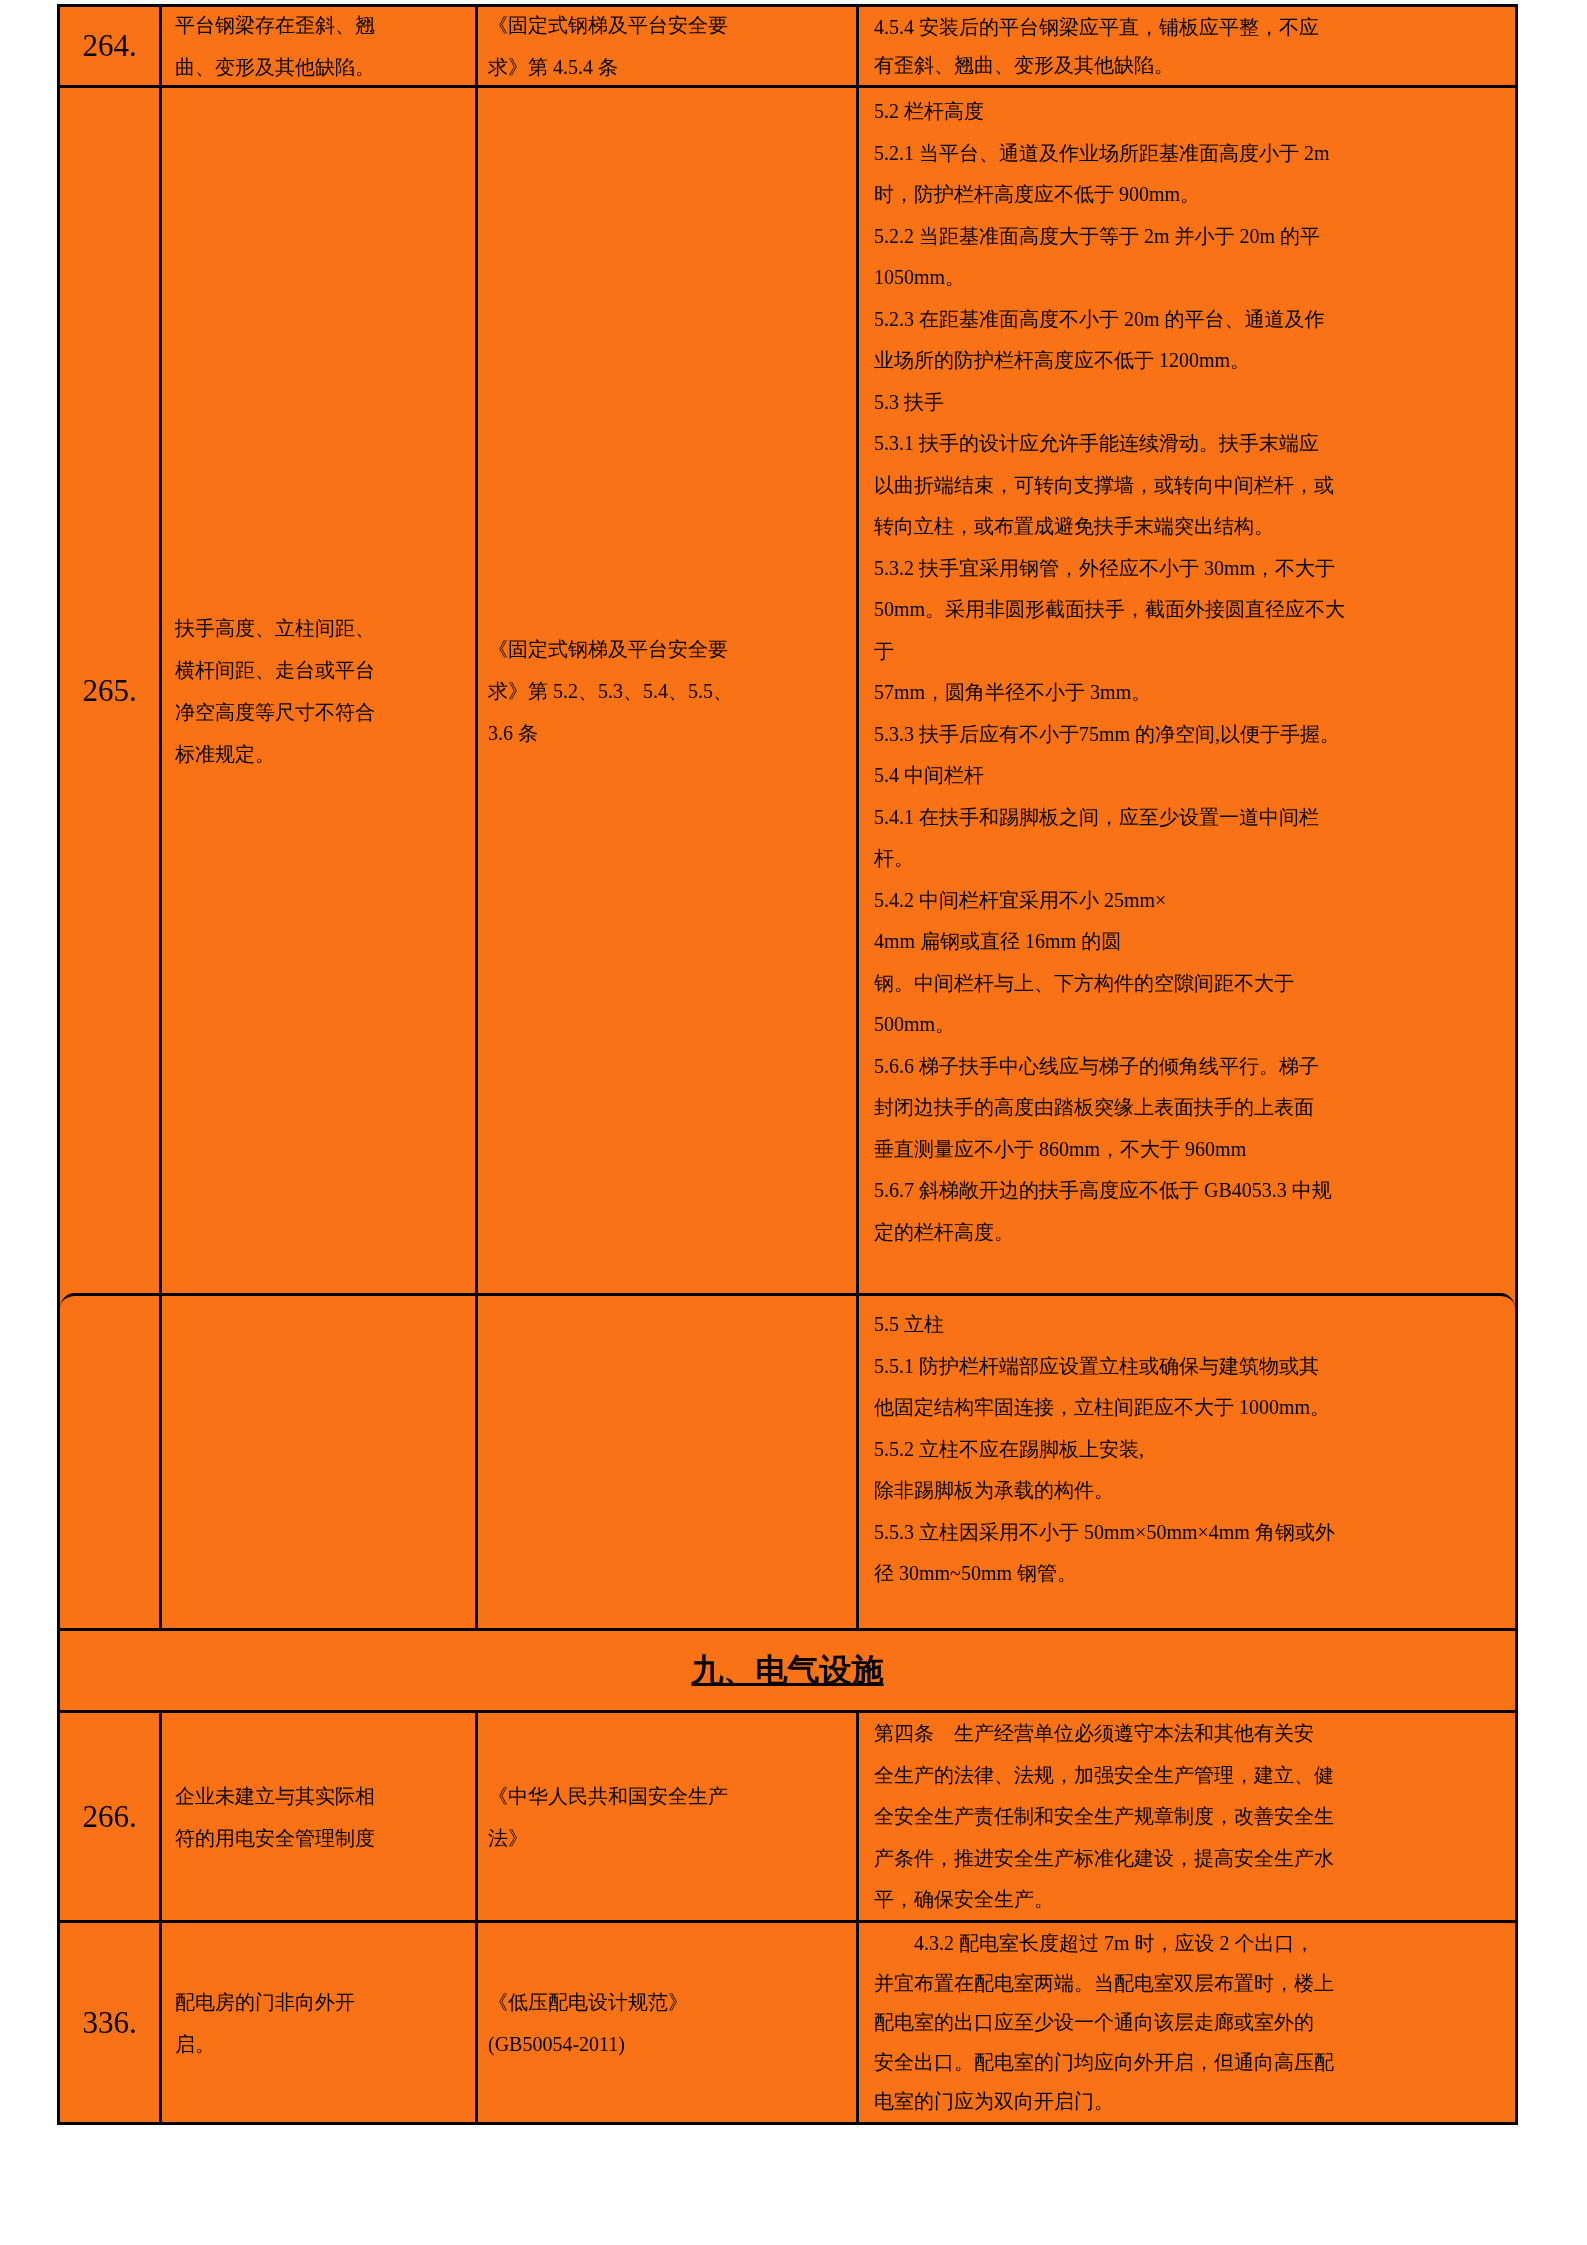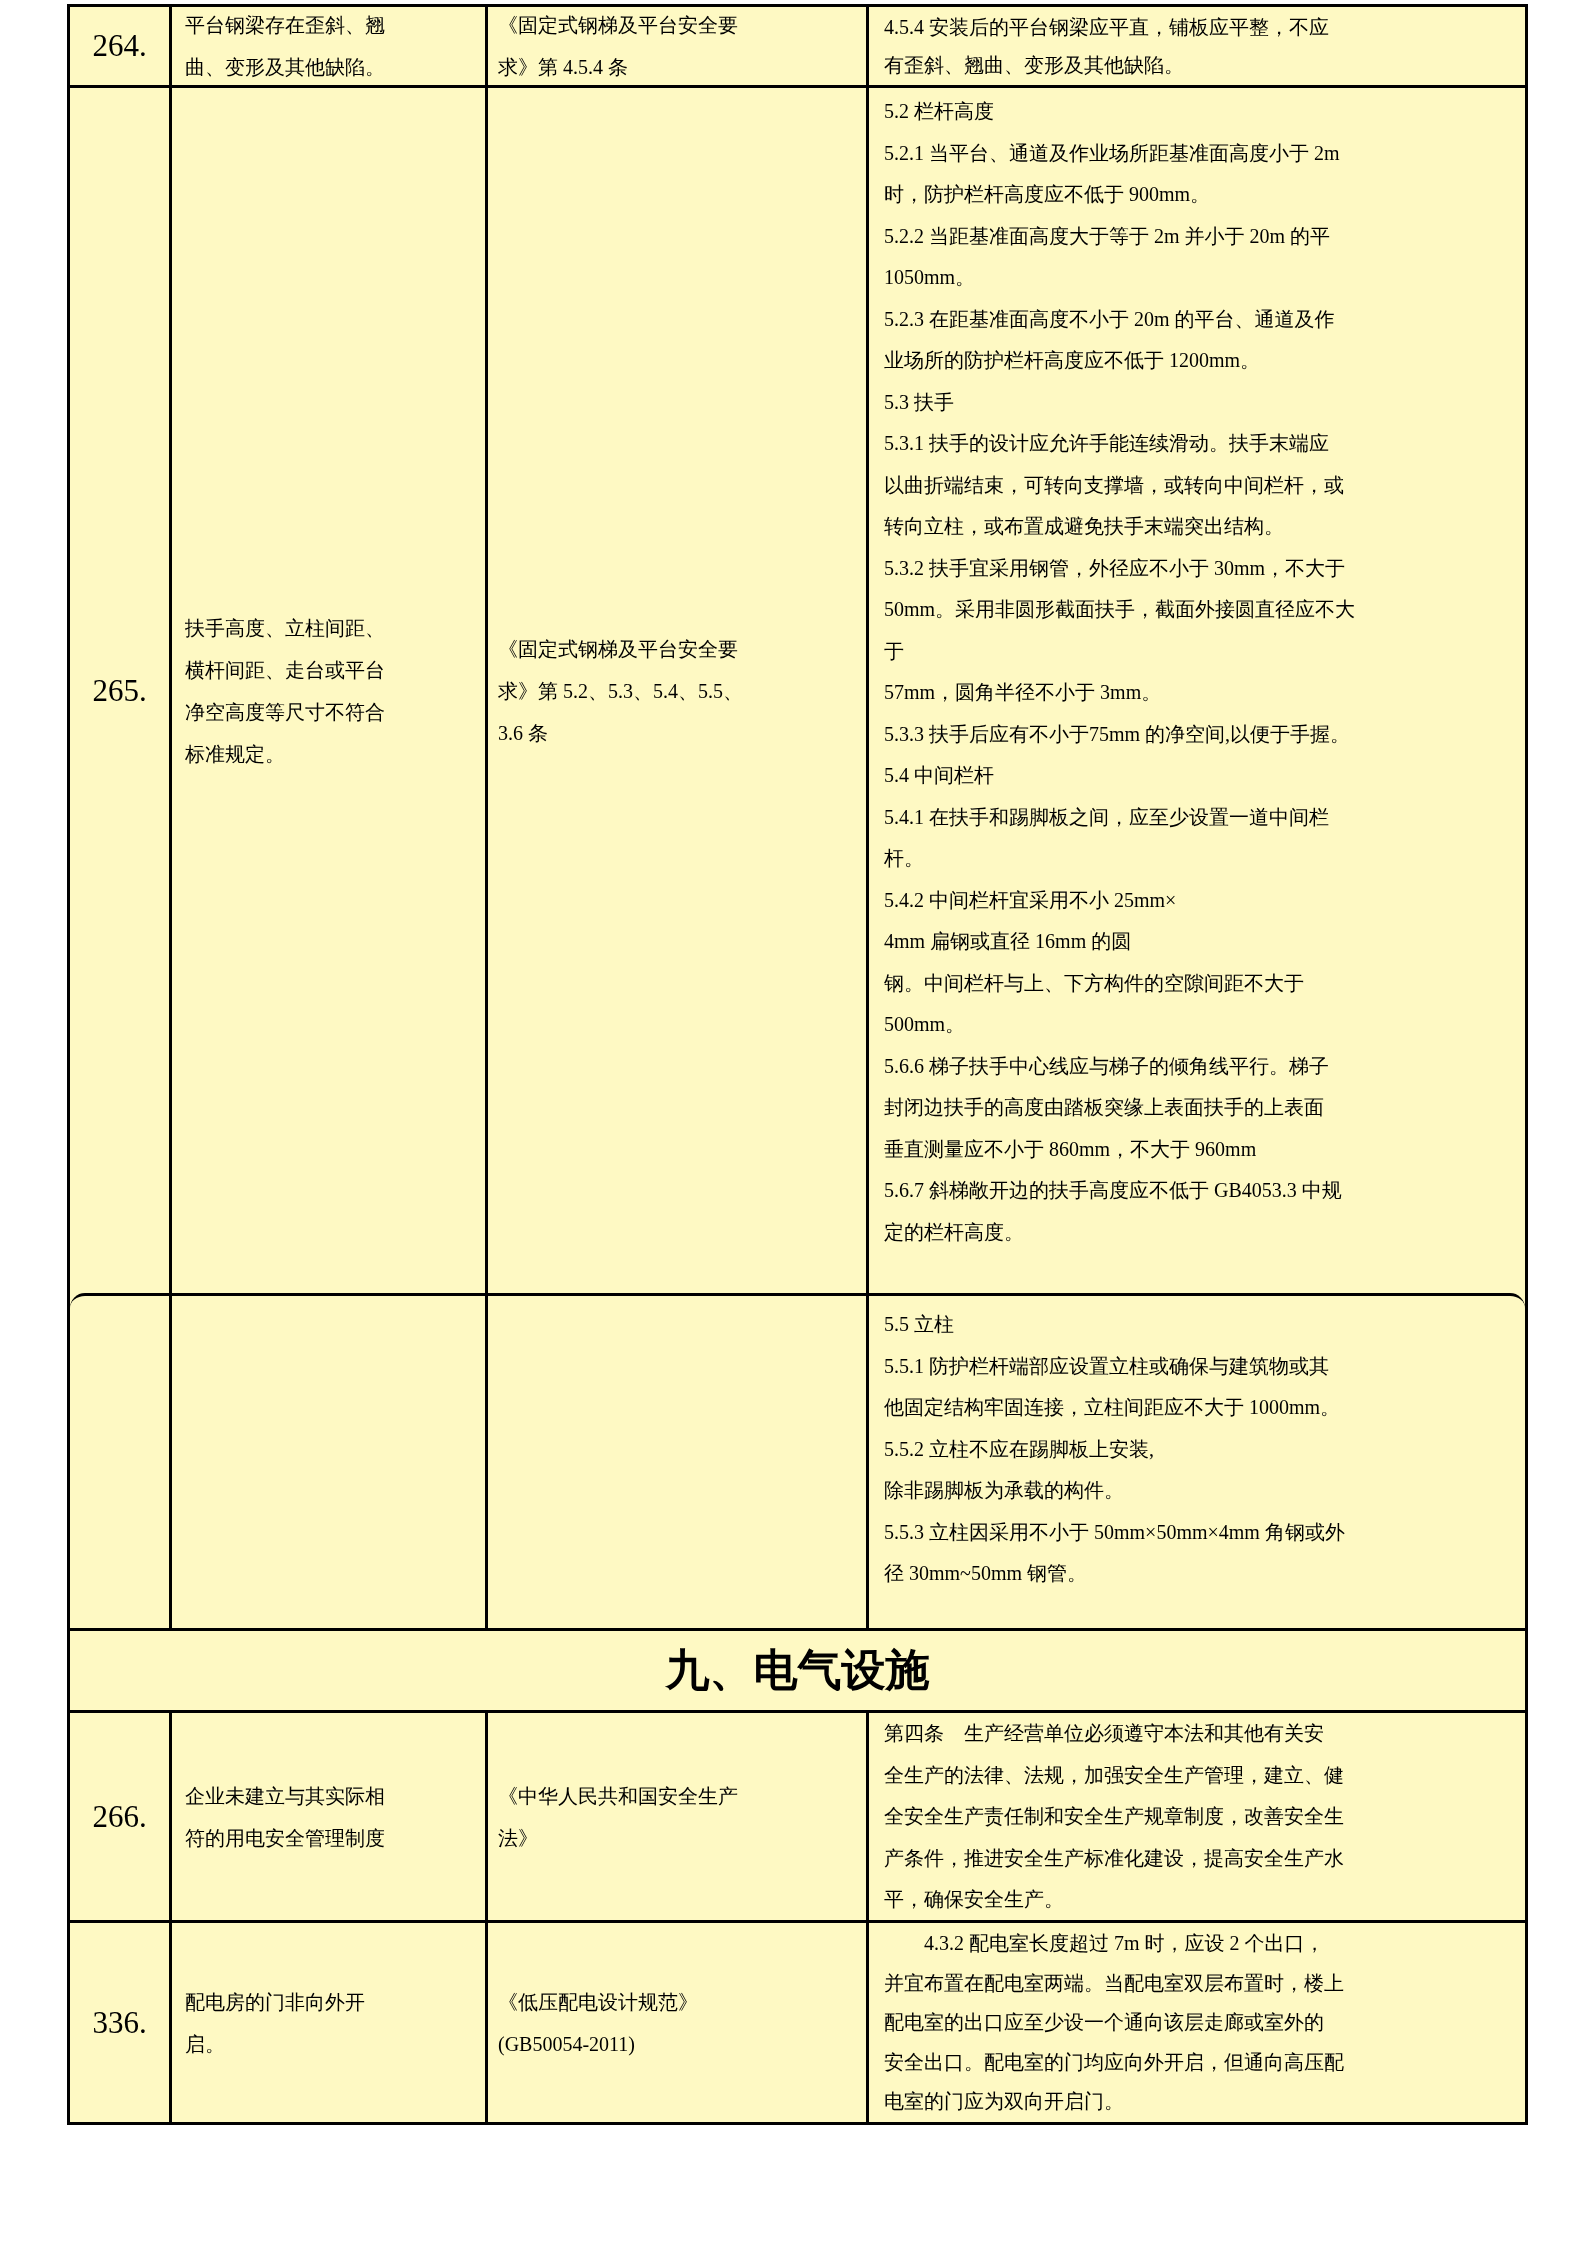--- a/index.html
+++ b/index.html
@@ -2,22 +2,22 @@
 <html><head>
 <meta charset="utf-8">
 <style>
   html,body{margin:0;padding:0;background:#ffffff;}
   body{
     width:1587px;height:2245px;position:relative;overflow:hidden;
     font-family:"Liberation Serif","DejaVu Serif",serif;
     color:#000000;
   }
   .doc-table{
-    position:absolute;left:67px;top:4px;width:1461px;
-    border:3px solid #000;box-sizing:border-box;background:#fef9c3;
+    position:absolute;left:57px;top:4px;width:1461px;
+    border:3px solid #000;box-sizing:border-box;background:#f97316;
   }
   .row{display:flex;border-top:3px solid #000;}
   .row.first{border-top:none;}
   .cell{box-sizing:border-box;overflow:hidden;position:relative;}
   .c2,.c3,.c4{border-left:3px solid #000;}
   .c1{width:99px;display:flex;align-items:center;justify-content:center;}
   .c2{width:316px;display:flex;align-items:center;}
   .c3{width:381px;display:flex;align-items:center;}
   .c4{flex:1;}
   .r264{height:78px;}
@@ -30,21 +30,21 @@
   .lines{font-size:20px;line-height:42px;white-space:nowrap;}
   .c2 .lines{padding-left:13px;}
   .c3 .lines{padding-left:10px;}
   .c4 .lines{padding-left:15px;padding-top:3px;line-height:41.5px;}
   .r264 .c4 .lines{line-height:38px;padding-top:1px;}
   .r55 .c4 .lines{padding-top:8px;}
   .r266 .c4 .lines{padding-top:0;}
   .r267 .c4 .lines{line-height:39.5px;padding-top:1px;}
   .section-head{
     width:100%;display:flex;align-items:center;justify-content:center;
-    font-size:44px;font-weight:bold;
+    font-size:32px;font-weight:bold;text-decoration:underline;
   }
   .c4wrap{position:relative;height:100%;}
 </style>
 </head>
 <body>
 
 <div class="doc-table">
 
   <div class="row first r264">
     <div class="cell c1">

